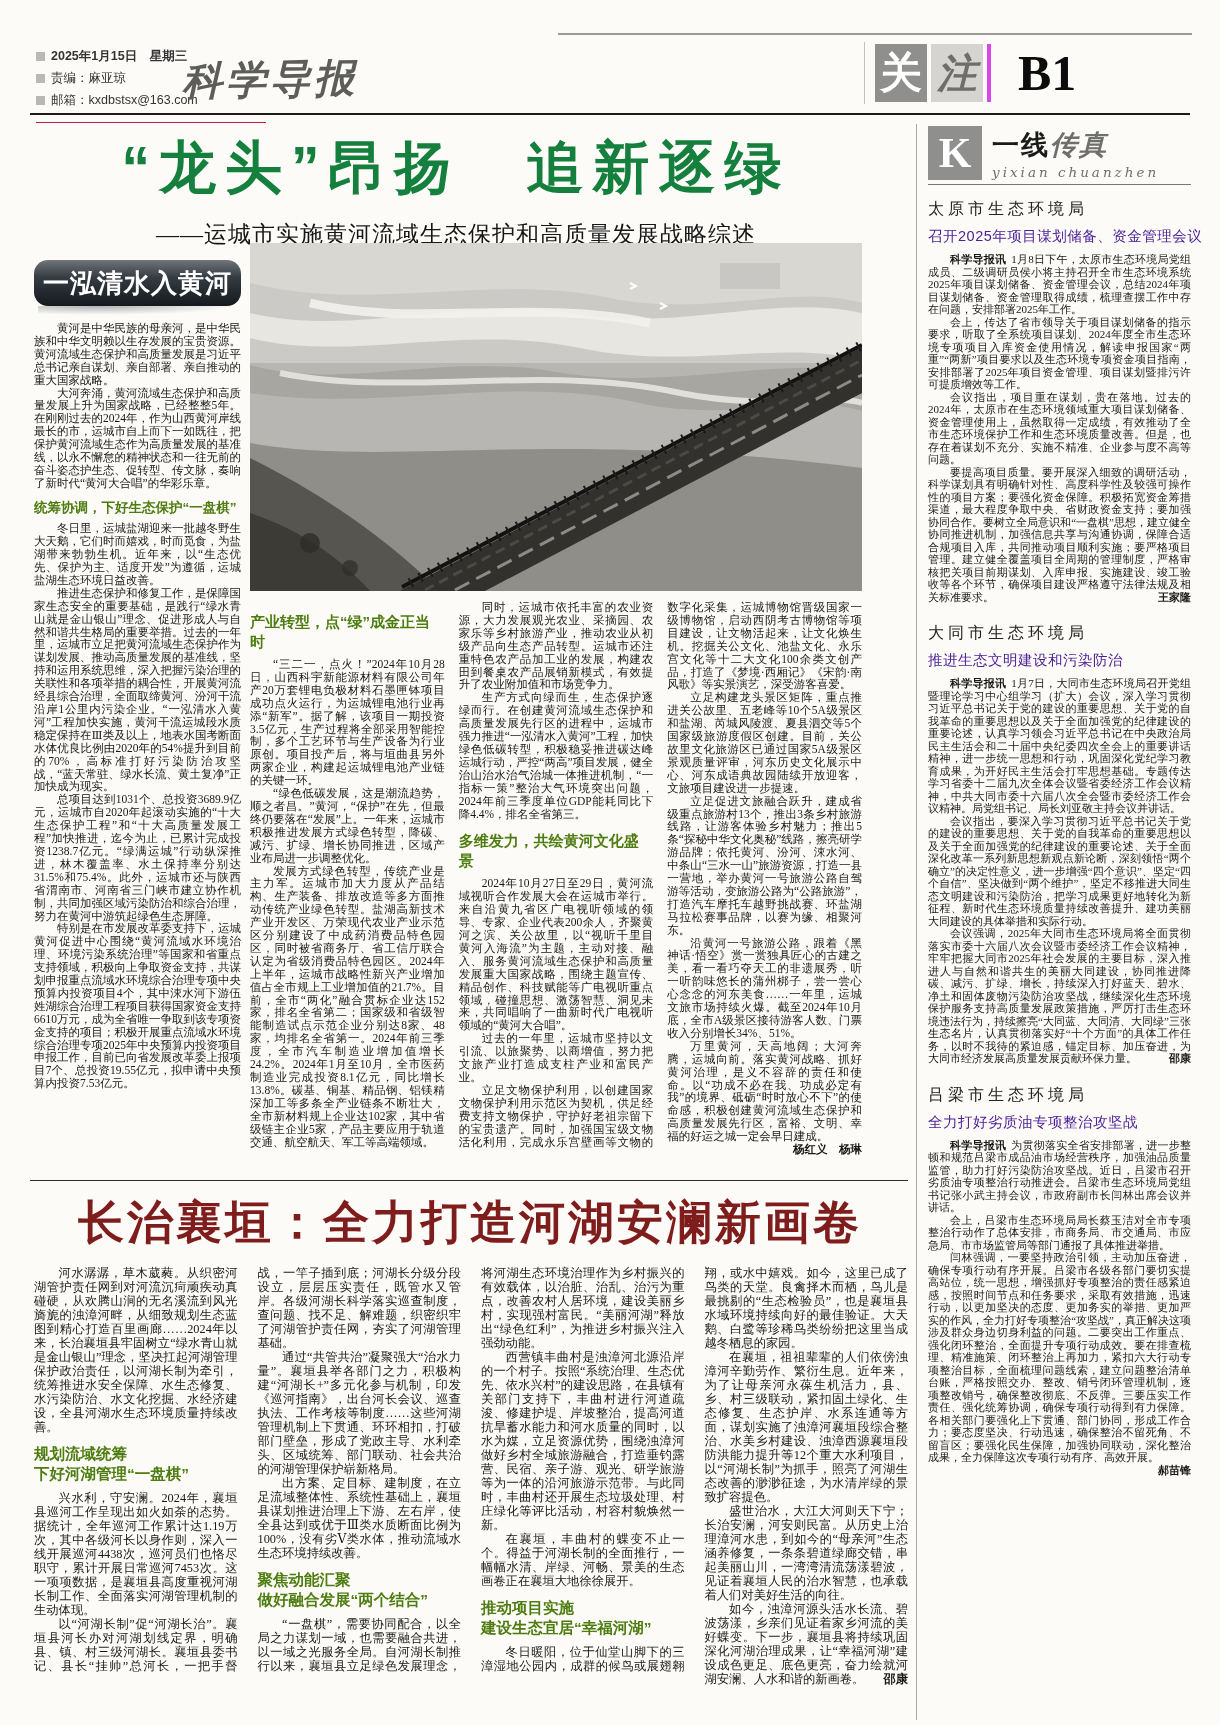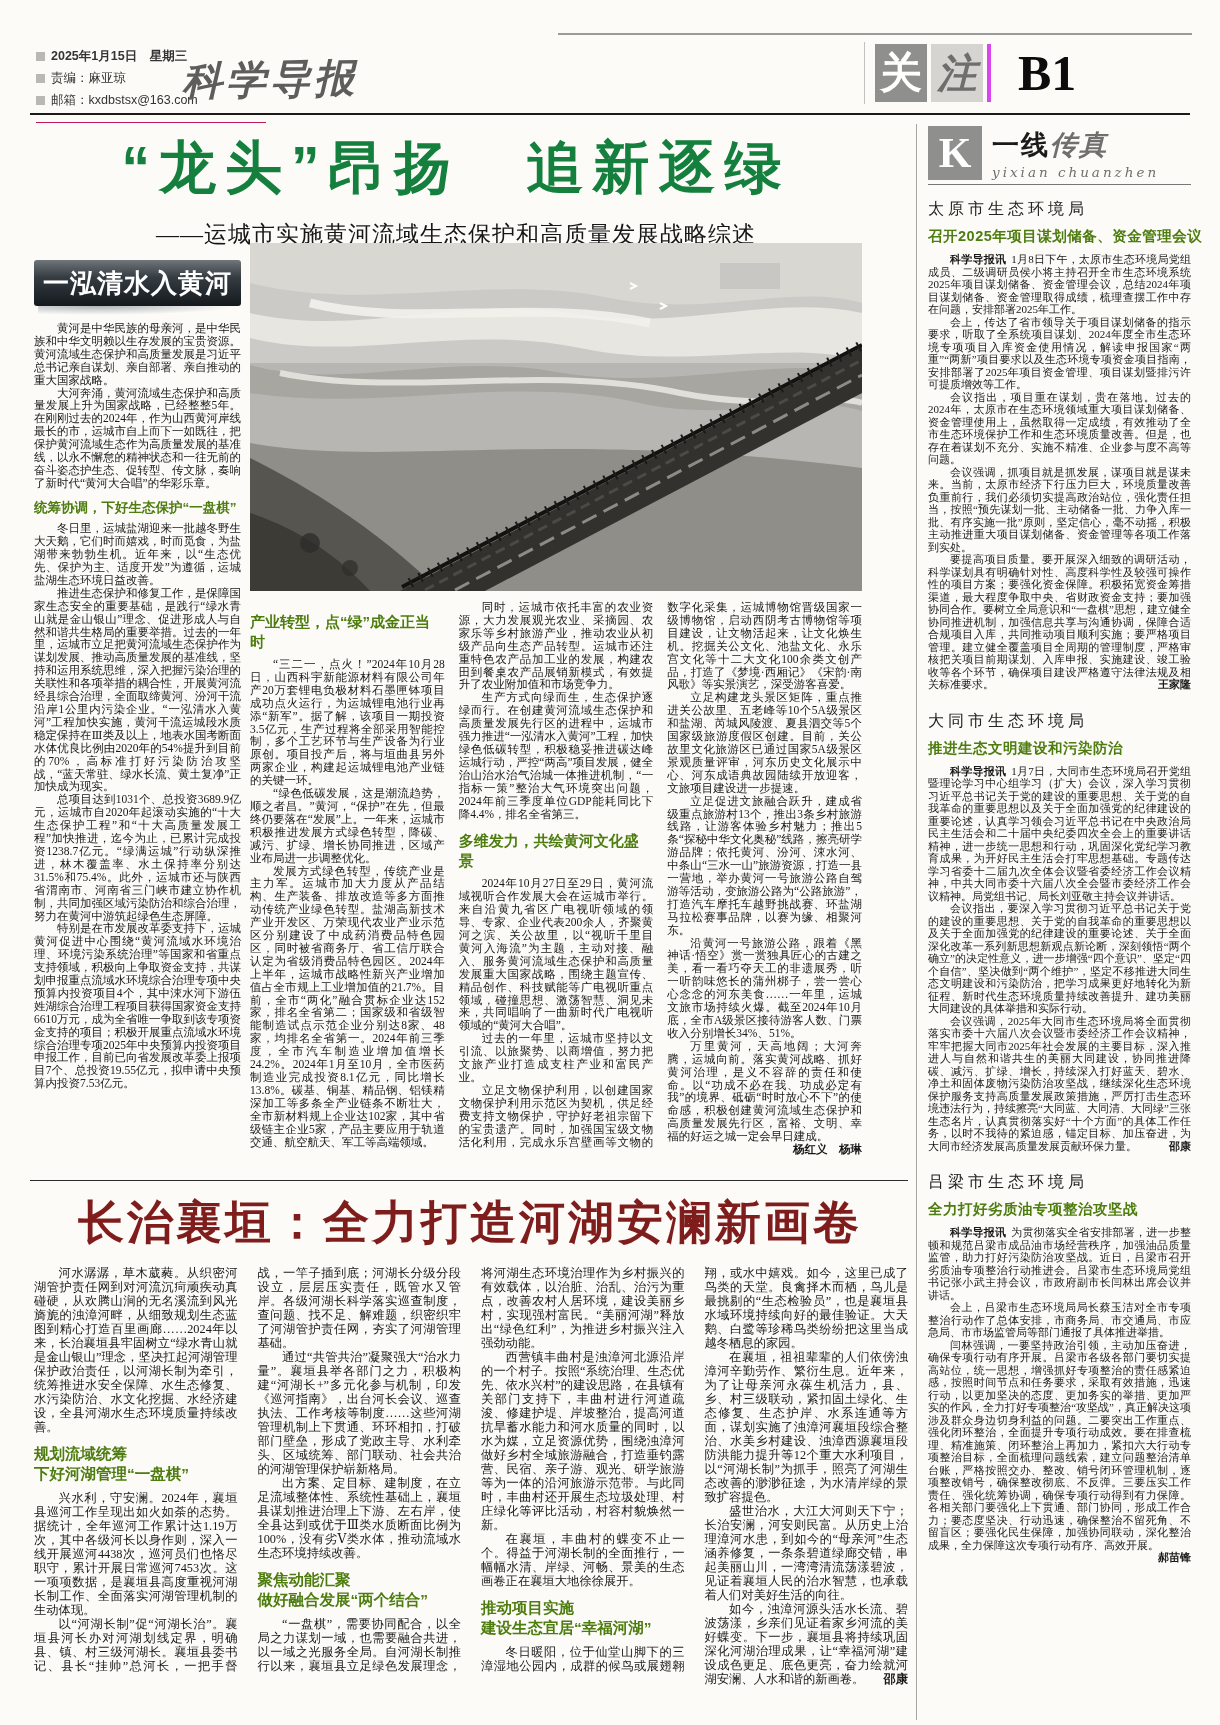--- a/index.html
+++ b/index.html
@@ -30,21 +30,21 @@
   
   #lead-headline{position:absolute;left:30px;top:130px;width:852px;text-align:center;
     font-family:"Liberation Sans",sans-serif;font-weight:bold;font-size:57px;
     letter-spacing:9px;color:#15803d;white-space:nowrap}
   #lead-subtitle{position:absolute;left:30px;top:219px;width:852px;text-align:center;
     font-size:23px;color:#161616;letter-spacing:1px}
   #section-banner{position:absolute;left:34px;top:260px;width:207px;height:46px;
     background:linear-gradient(180deg,#70767a 0%,#343c42 38%,#14191d 100%);
     color:#fff;display:flex;align-items:center;justify-content:center;
     font-family:"Liberation Sans",sans-serif;font-weight:bold;font-size:26px;letter-spacing:1px;
-    border-radius:3px}
+    border-radius:14px}
   #section-banner::after{content:"";position:absolute;left:4px;right:4px;bottom:-9px;height:9px;
     background:radial-gradient(ellipse at 30% 0%,#9aa0a4 0%,rgba(220,220,218,0) 70%);opacity:.8}
   
   .para{margin:0;text-indent:2em;text-align:justify;font-size:11.5px;line-height:12.9px;color:#181818}
   .flow-h{font-family:Liberation Sans, sans-serif;font-weight:bold;color:#4d7c0f;
     font-size:13.5px;line-height:1.3;margin:9px 0 6px;white-space:pre-line}
   .lede{font-family:"Liberation Sans",sans-serif;margin-right:5px}
   .by{float:right;font-family:"Liberation Sans",sans-serif;font-weight:bold;text-indent:0;margin-left:8px}
   #left-col{position:absolute;left:34px;top:322px;width:207px;height:852px;overflow:hidden}
   #photo-wrap{position:absolute;left:250px;top:243px;width:612px;height:348px;background:#b9b8b4;overflow:hidden}
@@ -67,21 +67,21 @@
   #wire-logo{width:54px;height:54px;background:#8f8f8d;color:#fff;display:flex;align-items:center;justify-content:center;
     font-family:"Liberation Serif",serif;font-weight:bold;font-size:42px;flex:0 0 auto}
   #wire-title-wrap{margin-left:10px;padding-top:4px}
   #wire-title{font-size:27px;line-height:1.1;letter-spacing:2px;white-space:nowrap}
   #wire-title .t1{font-family:"Liberation Sans",sans-serif;font-weight:bold;color:#1a1a1a}
   #wire-title .t2{font-family:"DejaVu Serif",serif;font-style:italic;font-weight:bold;color:#6f6f6d}
   #wire-pinyin{font-family:"DejaVu Serif",serif;font-style:italic;font-size:13.5px;color:#6f6f6d;letter-spacing:3px;margin-top:3px}
   .wire-article{margin-top:20px}
   .wire-article:first-of-type{margin-top:14px}
   .kicker{font-family:"Liberation Sans",sans-serif;font-size:16px;color:#222;letter-spacing:4px;margin-bottom:7px}
-  .wire-headline{font-family:"Liberation Sans",sans-serif;font-weight:bold;font-size:14.5px;color:#4d7c0f;
+  .wire-headline{font-family:"Liberation Sans",sans-serif;font-weight:normal;font-size:14.5px;color:#4c1d95;
     letter-spacing:.5px;margin-bottom:7px;white-space:nowrap}
   #wire .para{font-size:11px;line-height:12.5px}
 </style>
 </head>
 <body>
 
 <div id="masthead-left">
   <div class="mline">
       <span class="sq"></span>
       <span>2025年1月15日　星期三</span>
@@ -193,21 +193,20 @@
     </div>
   </div>
   <div id="wire-articles">
       <div class="wire-article">
         <div class="kicker">太原市生态环境局</div>
         <div class="wire-headline">召开2025年项目谋划储备、资金管理会议</div>
         <div>
           <p class="para"><b class="lede">科学导报讯</b>1月8日下午，太原市生态环境局党组成员、二级调研员侯小将主持召开全市生态环境系统2025年项目谋划储备、资金管理会议，总结2024年项目谋划储备、资金管理取得成绩，梳理查摆工作中存在问题，安排部署2025年工作。</p>
           <p class="para">会上，传达了省市领导关于项目谋划储备的指示要求，听取了全系统项目谋划、2024年度全市生态环境专项项目入库资金使用情况，解读申报国家“两重”“两新”项目要求以及生态环境专项资金项目指南，安排部署了2025年项目资金管理、项目谋划暨排污许可提质增效等工作。</p>
           <p class="para">会议指出，项目重在谋划，贵在落地。过去的2024年，太原市在生态环境领域重大项目谋划储备、资金管理使用上，虽然取得一定成绩，有效推动了全市生态环境保护工作和生态环境质量改善。但是，也存在着谋划不充分、实施不精准、企业参与度不高等问题。</p>
-          <p class="para">会议强调，抓项目就是抓发展，谋项目就是谋未来。当前，太原市经济下行压力巨大，环境质量改善负重前行，我们必须切实提高政治站位，强化责任担当，按照“预先谋划一批、主动储备一批、力争入库一批、有序实施一批”原则，坚定信心，毫不动摇，积极主动推进重大项目谋划储备、资金管理等各项工作落到实处。</p>
           <p class="para">要提高项目质量。要开展深入细致的调研活动，科学谋划具有明确针对性、高度科学性及较强可操作性的项目方案；要强化资金保障。积极拓宽资金筹措渠道，最大程度争取中央、省财政资金支持；要加强协同合作。要树立全局意识和“一盘棋”思想，建立健全协同推进机制，加强信息共享与沟通协调，保障合适合规项目入库，共同推动项目顺利实施；要严格项目管理。建立健全覆盖项目全周期的管理制度，严格审核把关项目前期谋划、入库申报、实施建设、竣工验收等各个环节，确保项目建设严格遵守法律法规及相关标准要求。<span class="by">王家隆</span></p>
         </div>
       </div>
       <div class="wire-article">
         <div class="kicker">大同市生态环境局</div>
         <div class="wire-headline">推进生态文明建设和污染防治</div>
         <div>
           <p class="para"><b class="lede">科学导报讯</b>1月7日，大同市生态环境局召开党组暨理论学习中心组学习（扩大）会议，深入学习贯彻习近平总书记关于党的建设的重要思想、关于党的自我革命的重要思想以及关于全面加强党的纪律建设的重要论述，认真学习领会习近平总书记在中央政治局民主生活会和二十届中央纪委四次全会上的重要讲话精神，进一步统一思想和行动，巩固深化党纪学习教育成果，为开好民主生活会打牢思想基础。专题传达学习省委十二届九次全体会议暨省委经济工作会议精神，中共大同市委十六届八次全会暨市委经济工作会议精神。局党组书记、局长刘亚敬主持会议并讲话。</p>
           <p class="para">会议指出，要深入学习贯彻习近平总书记关于党的建设的重要思想、关于党的自我革命的重要思想以及关于全面加强党的纪律建设的重要论述、关于全面深化改革一系列新思想新观点新论断，深刻领悟“两个确立”的决定性意义，进一步增强“四个意识”、坚定“四个自信”、坚决做到“两个维护”，坚定不移推进大同生态文明建设和污染防治，把学习成果更好地转化为新征程、新时代生态环境质量持续改善提升、建功美丽大同建设的具体举措和实际行动。</p>
           <p class="para">会议强调，2025年大同市生态环境局将全面贯彻落实市委十六届八次会议暨市委经济工作会议精神，牢牢把握大同市2025年社会发展的主要目标，深入推进人与自然和谐共生的美丽大同建设，协同推进降碳、减污、扩绿、增长，持续深入打好蓝天、碧水、净土和固体废物污染防治攻坚战，继续深化生态环境保护服务支持高质量发展政策措施，严厉打击生态环境违法行为，持续擦亮“大同蓝、大同清、大同绿”三张生态名片，认真贯彻落实好“十个方面”的具体工作任务，以时不我待的紧迫感，锚定目标、加压奋进，为大同市经济发展高质量发展贡献环保力量。<span class="by">邵康</span></p>

